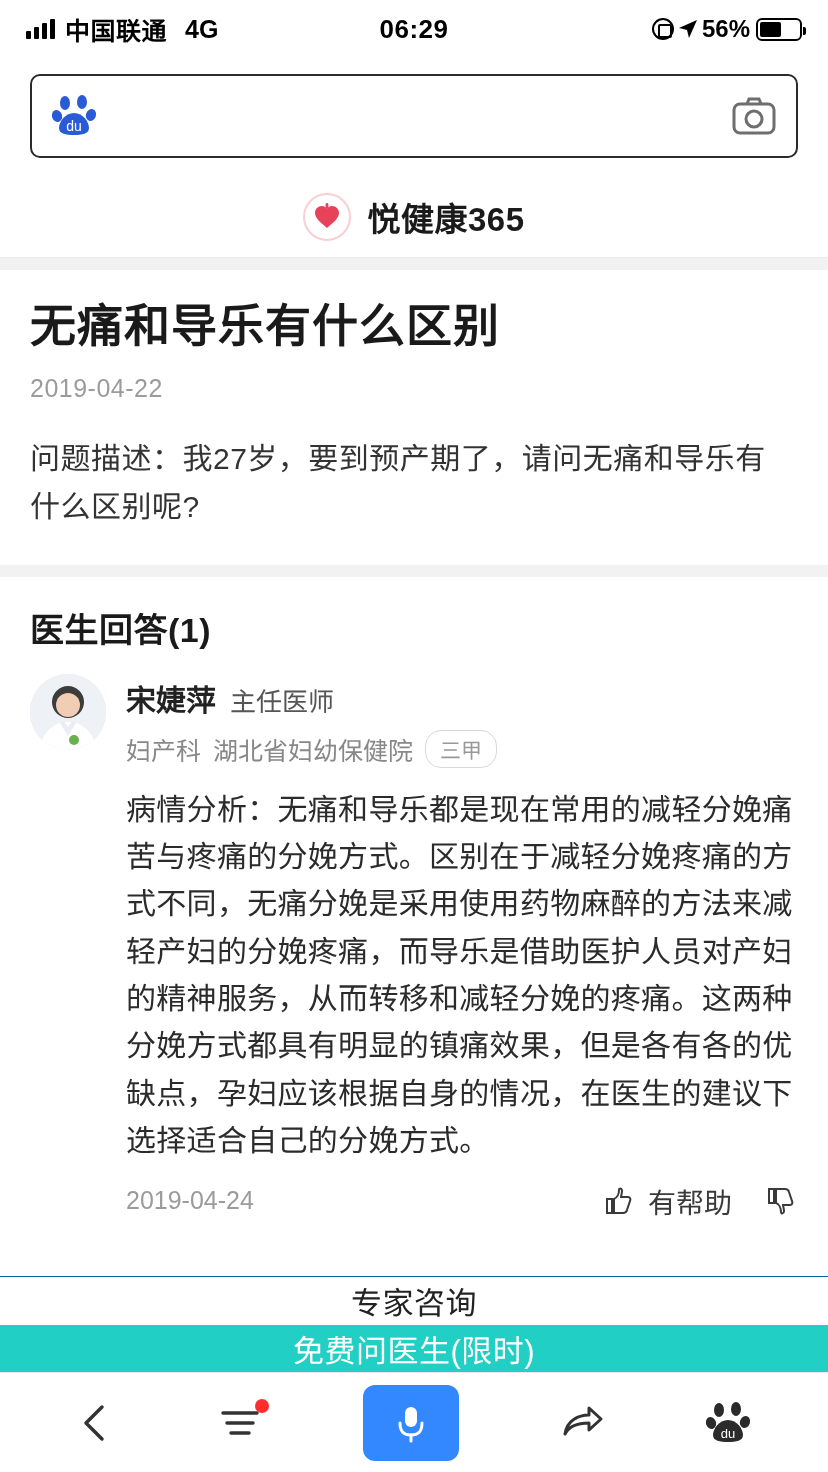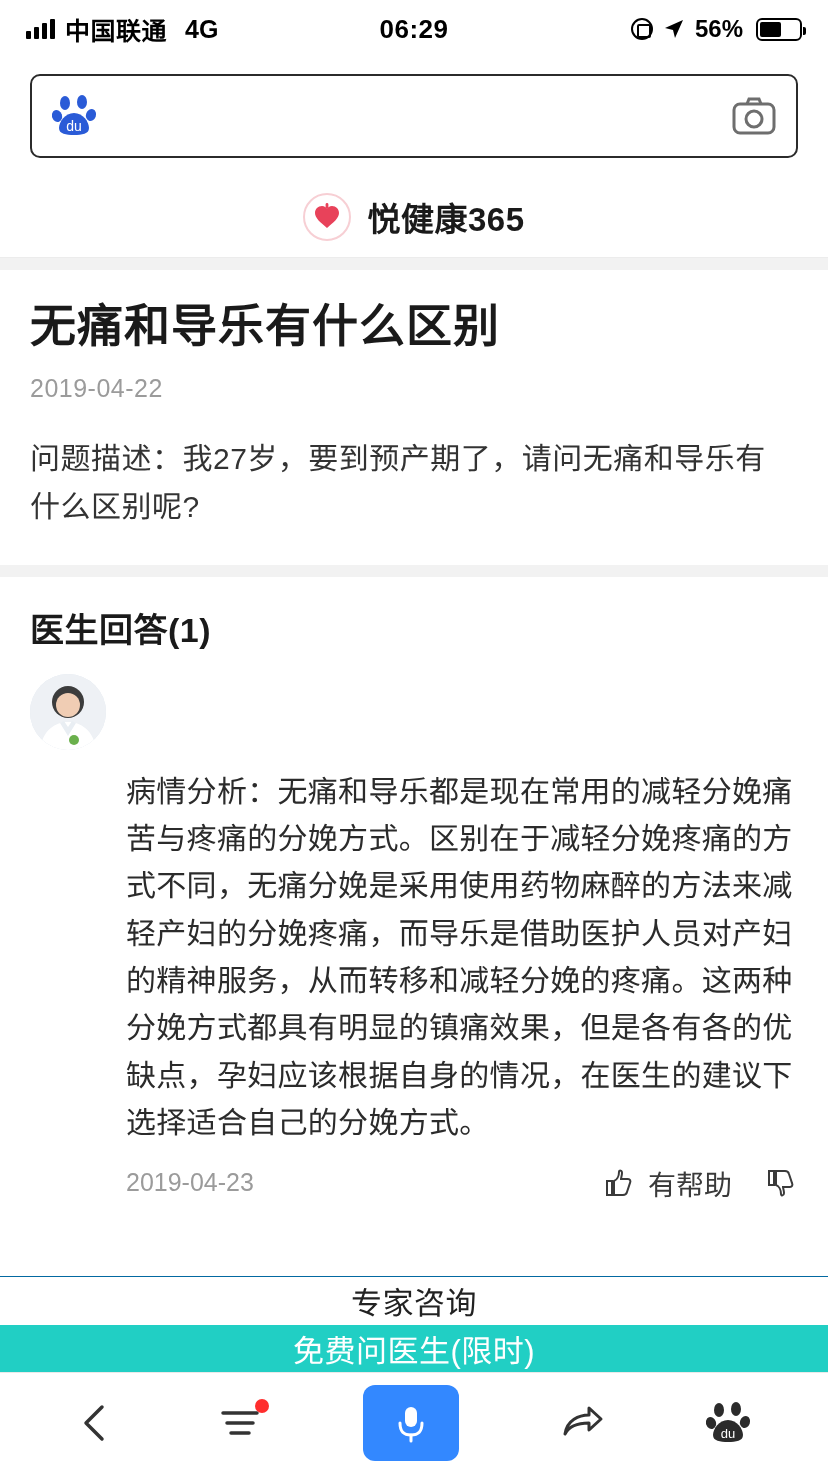--- a/index.html
+++ b/index.html
@@ -41,21 +41,21 @@
   .nettype { font-size: 25px; font-weight: 700; margin-left: 8px; }
   .sb-center {
     position: absolute; left: 0; right: 0;
     text-align: center;
     font-size: 26px; font-weight: 700;
     letter-spacing: 0.5px;
     pointer-events: none;
   }
   .sb-right {
     margin-left: auto;
-    display: flex; align-items: center; gap: 9px;
+    display: flex; align-items: center; gap: 2px;
     font-size: 24px; font-weight: 600; text-align: right;
   }
   .lock-icon { width: 22px; height: 22px; border: 2px solid #000; border-radius: 50%; position: relative; }
   .lock-icon:after { content: ""; position: absolute; left: 4px; top: 4px; width: 10px; height: 10px; border: 2px solid #000; border-radius: 2px; }
   .battery {
     width: 46px; height: 23px;
     border: 2px solid #000; border-radius: 6px;
     position: relative; margin-left: 4px;
     padding: 2px;
   }
@@ -301,26 +301,37 @@
       <span class="avatar">
         <svg width="76" height="76" viewBox="0 0 76 76">
           <rect width="76" height="76" fill="#eef1f5"></rect>
           <circle cx="38" cy="28" r="16" fill="#3c3c3c"></circle>
           <circle cx="38" cy="31" r="12" fill="#f0cdb4"></circle>
           <path d="M10 76 C12 56 26 48 38 48 C50 48 64 56 66 76 Z" fill="#ffffff"></path>
           <path d="M30 49 L38 62 L46 49 L42 47 L38 53 L34 47 Z" fill="#e9eef3"></path>
           <circle cx="44" cy="66" r="5" fill="#6ab04c"></circle>
         </svg>
       </span>
+      <span class="doc-meta">
+        <span class="doc-row1">
+          <span class="doc-name">宋婕萍</span>
+          <span class="doc-title">主任医师</span>
+        </span>
+        <span class="doc-row2">
+          <span class="doc-dept">妇产科</span>
+          <span class="doc-hosp">湖北省妇幼保健院</span>
+          <span class="doc-tag">三甲</span>
+        </span>
+      </span>
     </div>
 
     <div class="answer-body">病情分析：无痛和导乐都是现在常用的减轻分娩痛苦与疼痛的分娩方式。区别在于减轻分娩疼痛的方式不同，无痛分娩是采用使用药物麻醉的方法来减轻产妇的分娩疼痛，而导乐是借助医护人员对产妇的精神服务，从而转移和减轻分娩的疼痛。这两种分娩方式都具有明显的镇痛效果，但是各有各的优缺点，孕妇应该根据自身的情况，在医生的建议下选择适合自己的分娩方式。</div>
 
     <div class="answer-foot">
-      <span class="a-date">2019-04-23</span>
+      <span class="a-date">2019-04-24</span>
       <span class="a-actions">
         <span class="helpful">
           <svg width="34" height="34" viewBox="0 0 34 34">
             <path d="M5 15 h5 v14 h-5 z" fill="none" stroke="#3a3a3a" stroke-width="2"></path>
             <path d="M12 15 c3 -1 5 -5 5 -9 c0 -2 3 -2 3 1 c0 2 -1 5 -1 6 h7 c2 0 3 2 2 4 l-3 9 c-0.5 2 -2 3 -4 3 h-9 z" fill="none" stroke="#3a3a3a" stroke-width="2"></path>
           </svg>
           <span>有帮助</span>
         </span>
         <svg width="34" height="34" viewBox="0 0 34 34">
           <path d="M5 5 h5 v14 h-5 z" fill="none" stroke="#3a3a3a" stroke-width="2"></path>

